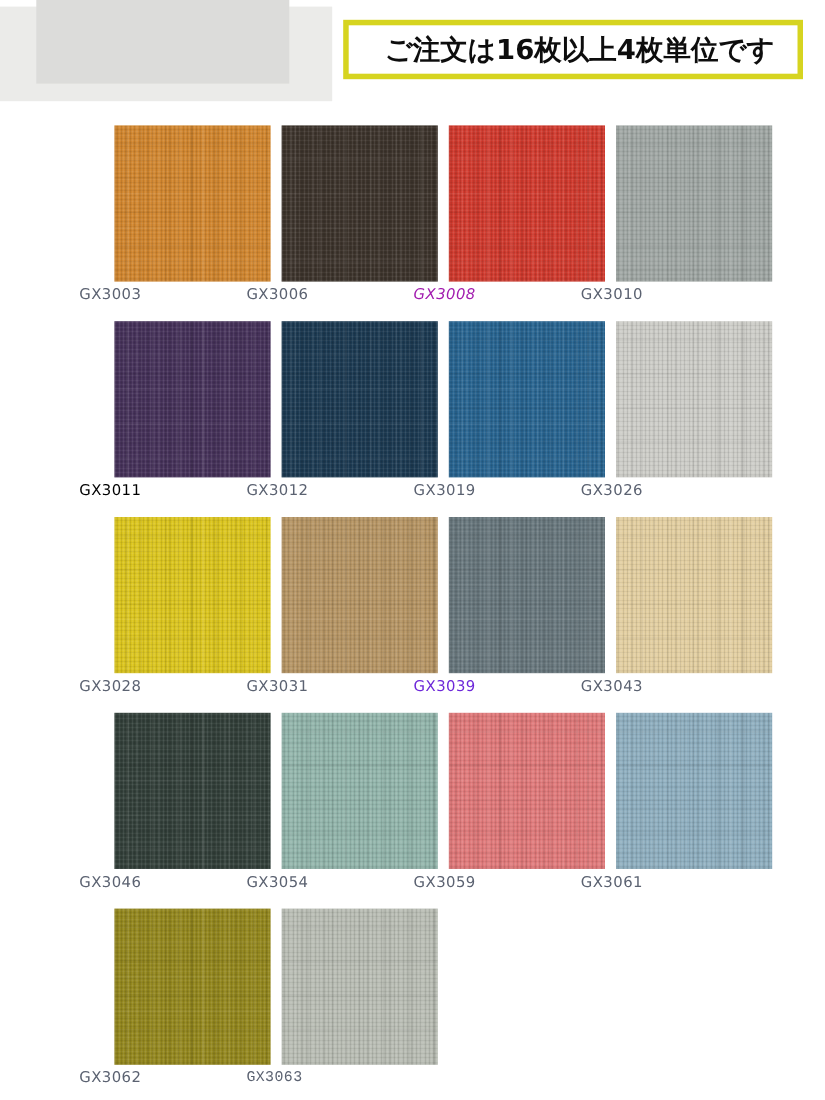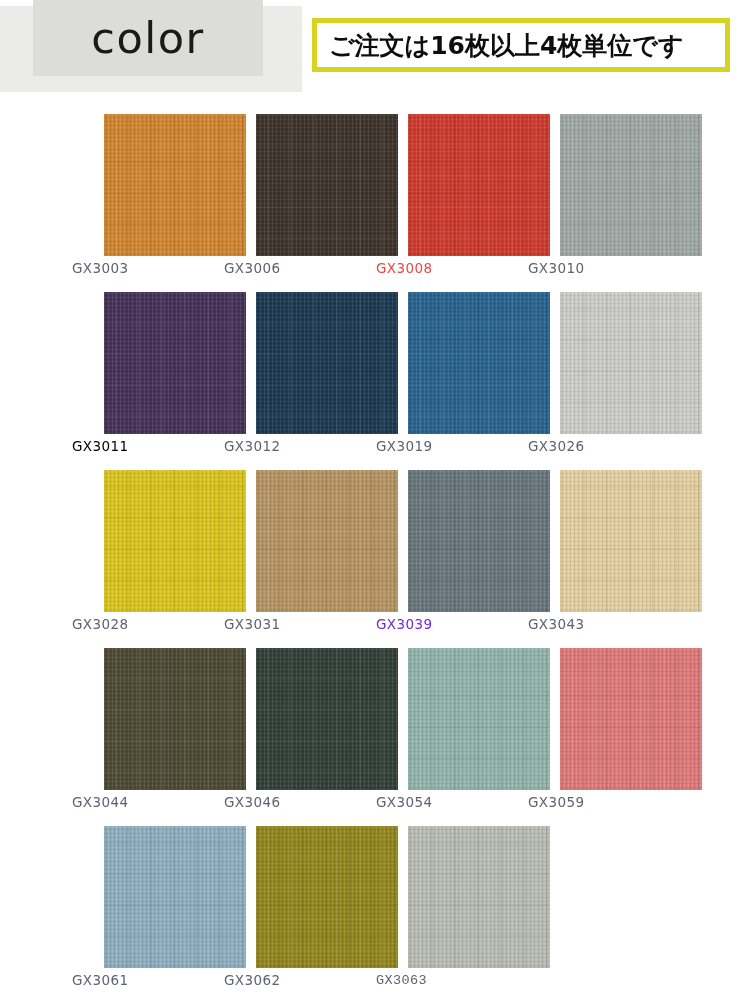--- a/index.html
+++ b/index.html
@@ -72,21 +72,21 @@
     height: 54px;
     background: #d6d420;
     padding: 5px;
   }
   .notice-inner {
     width: 100%;
     height: 100%;
     background: #ffffff;
     display: flex;
     align-items: center;
-    justify-content: flex-start;
+    justify-content: center;
     padding-left: 12px;
   }
   .notice-text {
     font-size: 25px;
     font-weight: bold;
     color: #0d0d0d;
     letter-spacing: 0px;
     white-space: nowrap;
     font-family: "DejaVu Sans", "Liberation Sans", sans-serif;
   }
@@ -185,42 +185,41 @@
 </style>
 </head>
 <body>
 
 <div id="page">
 
   <div class="header">
 
     <div class="hdr-plate-light"></div>
     <div class="hdr-plate-dark"></div>
-    <div class="hdr-title">color</div>
 
     <div class="notice">
       <div class="notice-inner">
         <span class="notice-text">ご注文は16枚以上4枚単位です</span>
       </div>
     </div>
 
   </div>
 
   <div class="grid" id="swatch-grid">
       <div class="cell">
         <div class="swatch" style="background-color: rgb(209, 134, 47);"></div>
         <div class="swatch-label" style="color: rgb(91, 98, 113);">GX3003</div>
       </div>
       <div class="cell">
         <div class="swatch" style="background-color: rgb(61, 52, 44);"></div>
         <div class="swatch-label" style="color: rgb(91, 98, 113);">GX3006</div>
       </div>
       <div class="cell">
         <div class="swatch" style="background-color: rgb(208, 58, 46);"></div>
-        <div class="swatch-label" style="color: #ef4444;">GX3008</div>
+        <div class="swatch-label" style="color: #a21caf; font-style: italic;">GX3008</div>
       </div>
       <div class="cell">
         <div class="swatch" style="background-color: rgb(161, 168, 165);"></div>
         <div class="swatch-label" style="color: rgb(91, 98, 113);">GX3010</div>
       </div>
       <div class="cell">
         <div class="swatch" style="background-color: rgb(70, 50, 90);"></div>
         <div class="swatch-label" style="color: #000000;">GX3011</div>
       </div>
       <div class="cell">
@@ -245,24 +244,20 @@
       </div>
       <div class="cell">
         <div class="swatch" style="background-color: rgb(104, 119, 125);"></div>
         <div class="swatch-label" style="color: #6d28d9;">GX3039</div>
       </div>
       <div class="cell">
         <div class="swatch" style="background-color: rgb(227, 207, 161);"></div>
         <div class="swatch-label" style="color: rgb(91, 98, 113);">GX3043</div>
       </div>
       <div class="cell">
-        <div class="swatch" style="background-color: rgb(79, 74, 53);"></div>
-        <div class="swatch-label" style="color: rgb(91, 98, 113);">GX3044</div>
-      </div>
-      <div class="cell">
         <div class="swatch" style="background-color: rgb(51, 64, 58);"></div>
         <div class="swatch-label" style="color: rgb(91, 98, 113);">GX3046</div>
       </div>
       <div class="cell">
         <div class="swatch" style="background-color: rgb(146, 181, 171);"></div>
         <div class="swatch-label" style="color: rgb(91, 98, 113);">GX3054</div>
       </div>
       <div class="cell">
         <div class="swatch" style="background-color: rgb(224, 121, 122);"></div>
         <div class="swatch-label" style="color: rgb(91, 98, 113);">GX3059</div>

